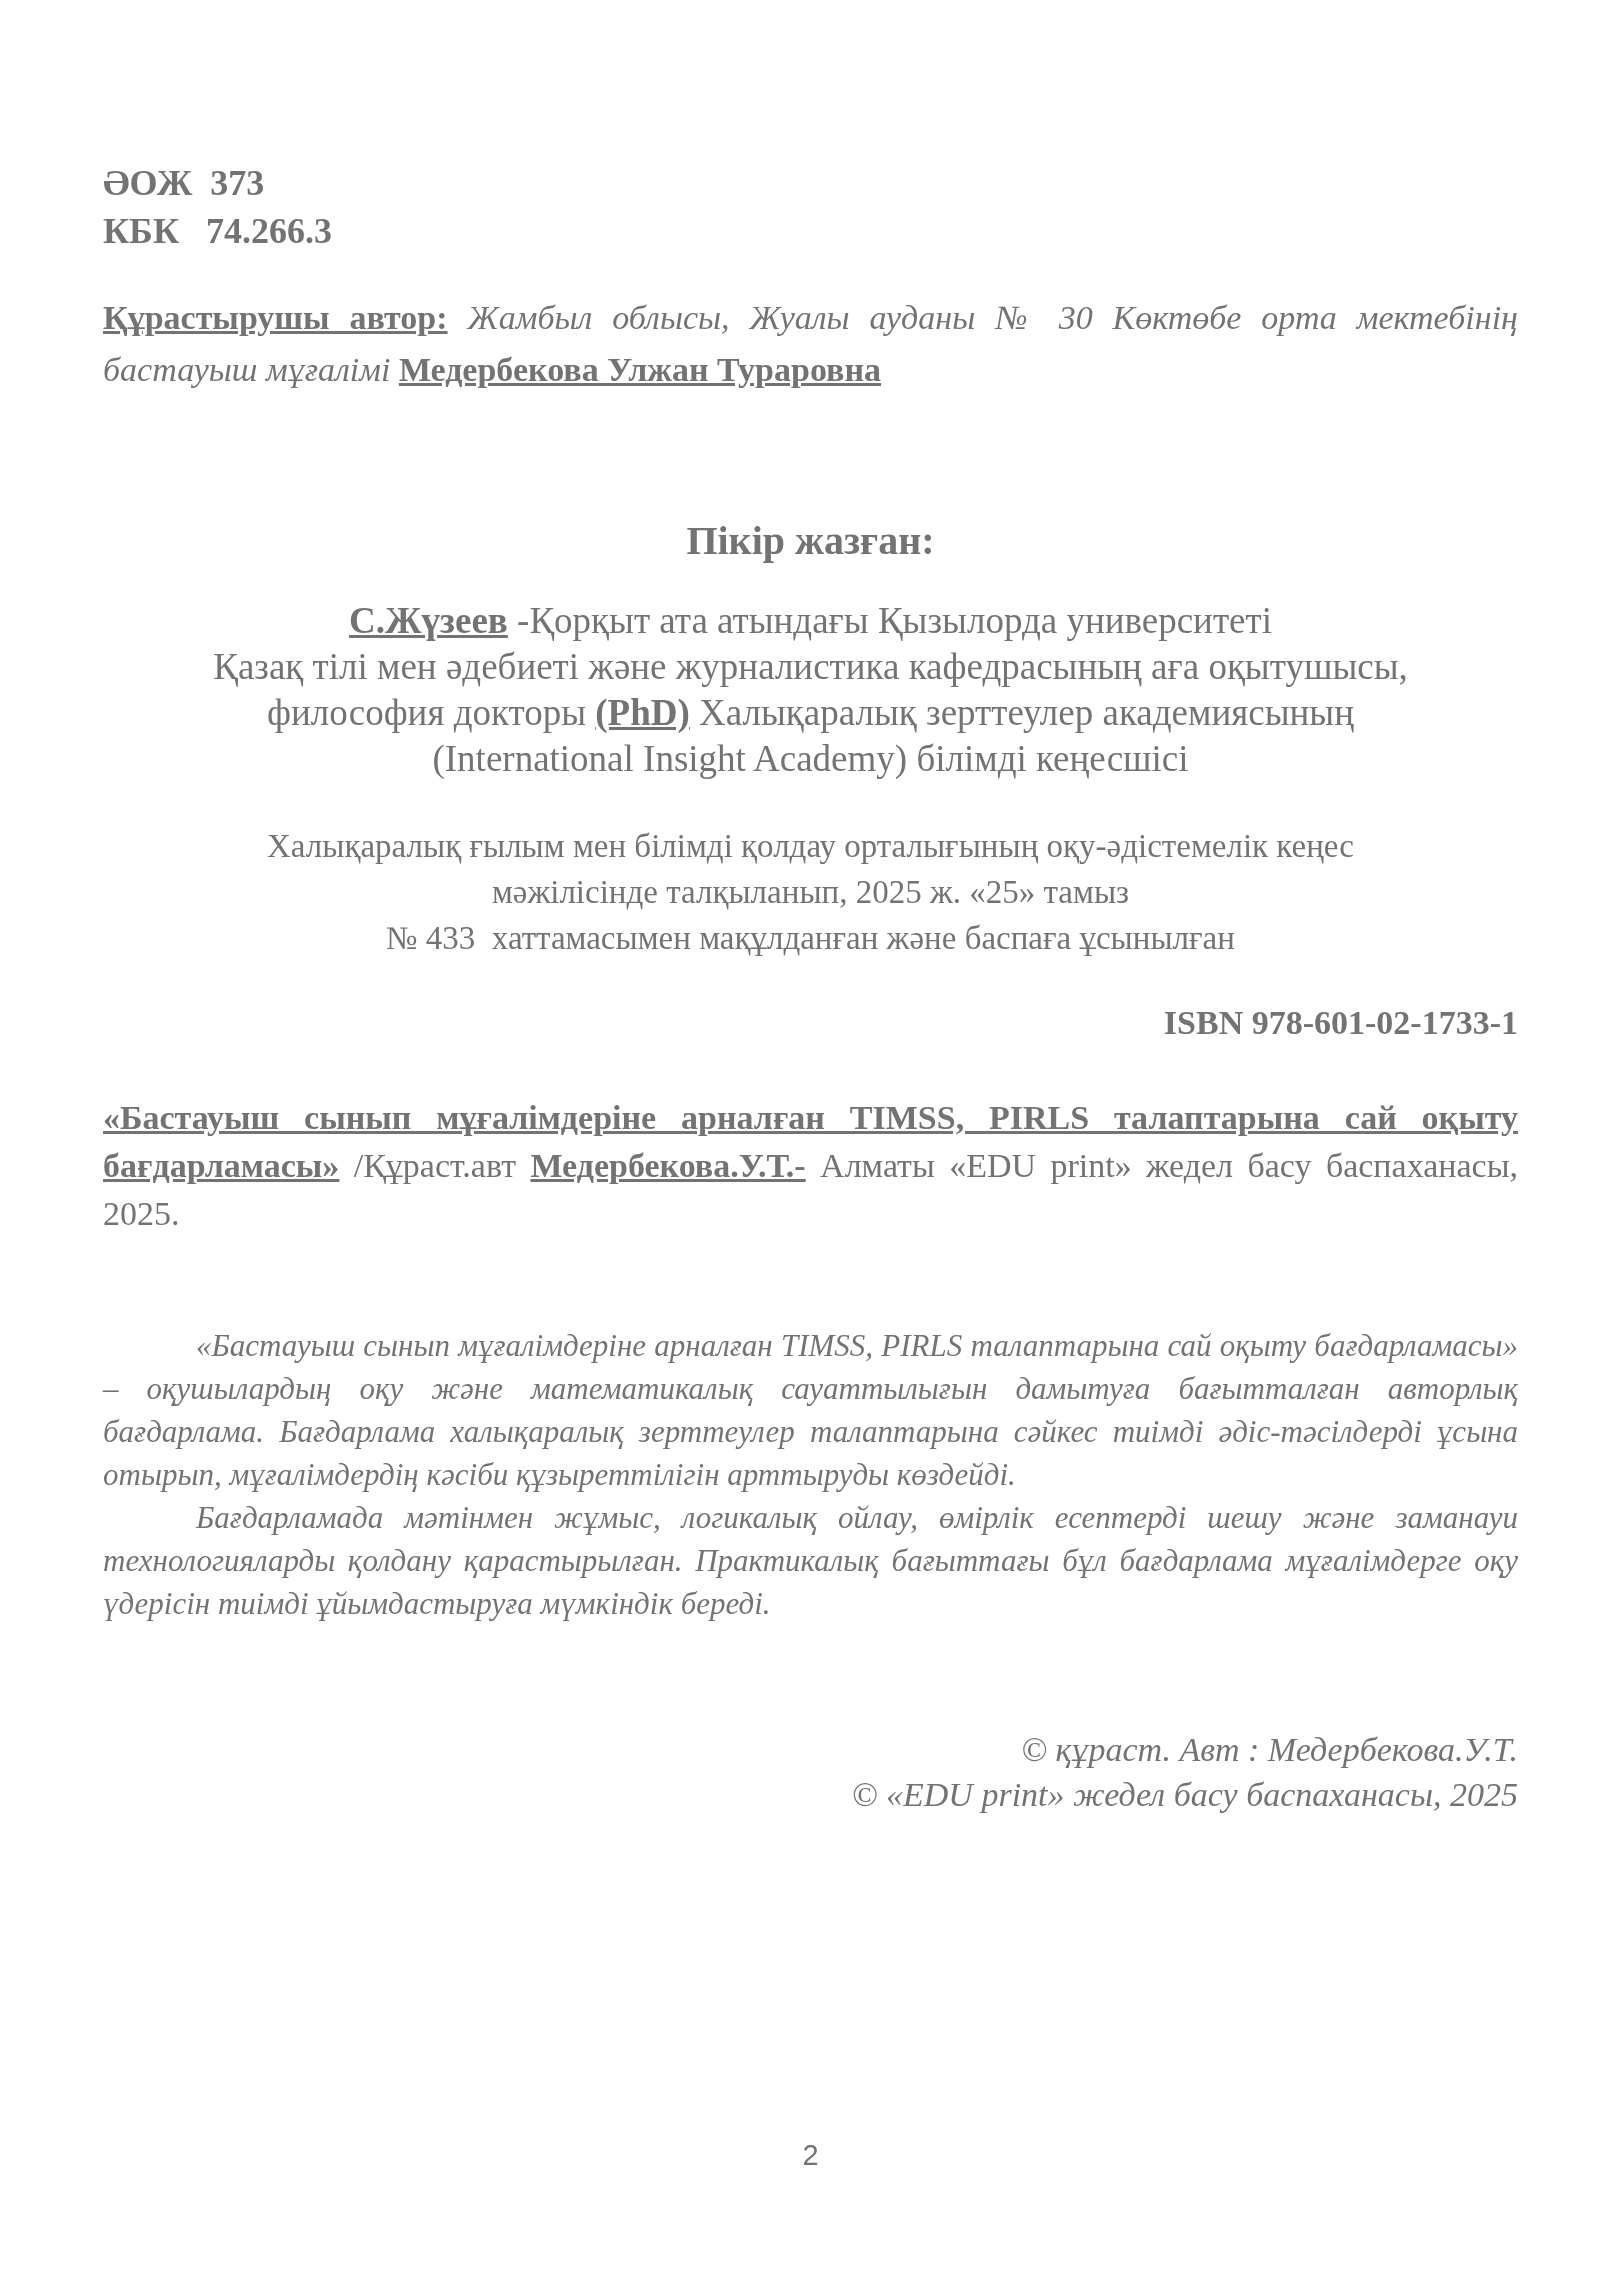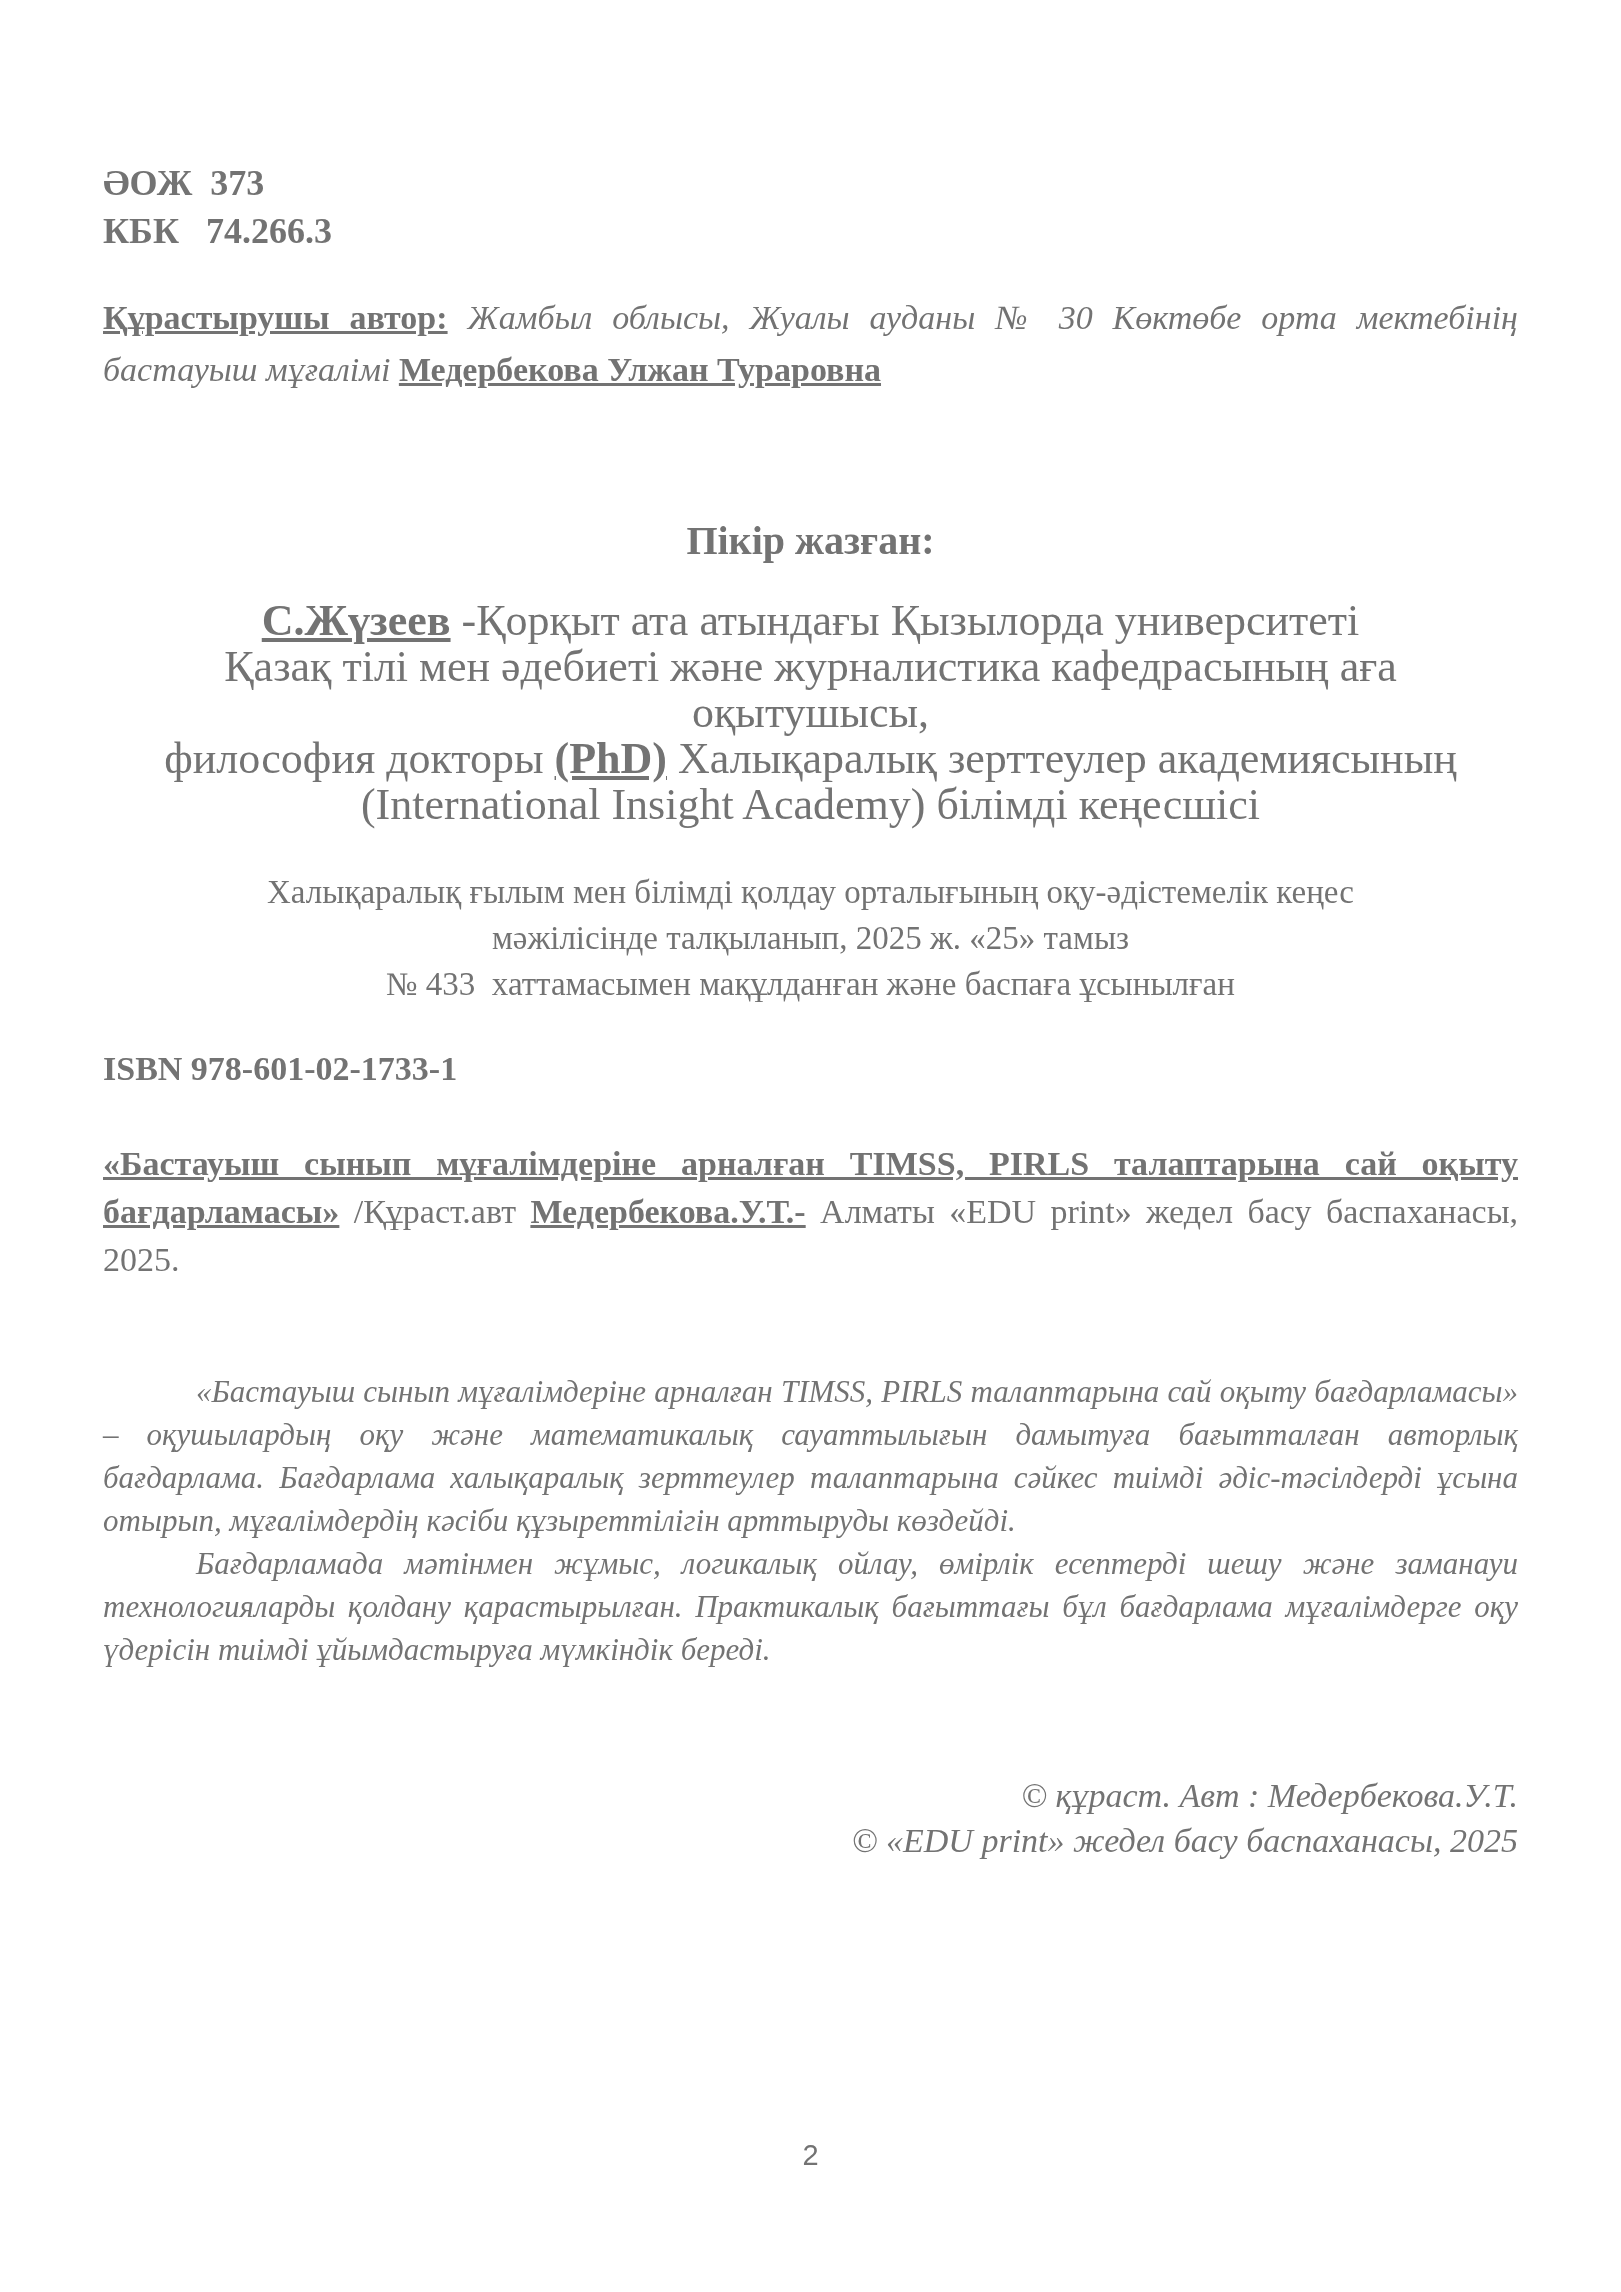--- a/index.html
+++ b/index.html
@@ -38,34 +38,35 @@
   .reviewer-heading {
     margin-top: 122px;
     text-align: center;
     font-weight: bold;
     font-size: 40px;
     line-height: 45px;
   }
   .reviewer-block {
     margin-top: 35px;
     text-align: center;
-    font-size: 44px;
+    font-size: 37px;
     line-height: 46px;
   }
   .approval-block {
     margin-top: 41px;
     text-align: center;
     font-size: 33px;
     line-height: 46px;
   }
   .isbn {
     margin-top: 39px;
     font-weight: bold;
     font-size: 34px;
     line-height: 45px;
+    text-align: right;
   }
   .imprint {
     margin-top: 49px;
     font-size: 34px;
     line-height: 48px;
     text-align: justify;
   }
   .annotation {
     margin-top: 86px;
     font-style: italic;

